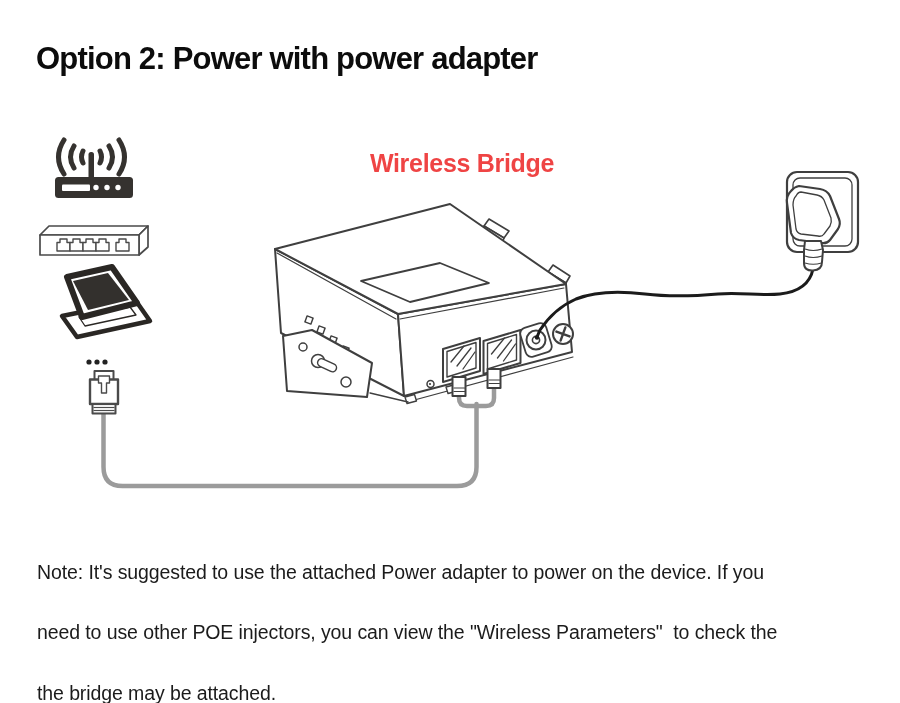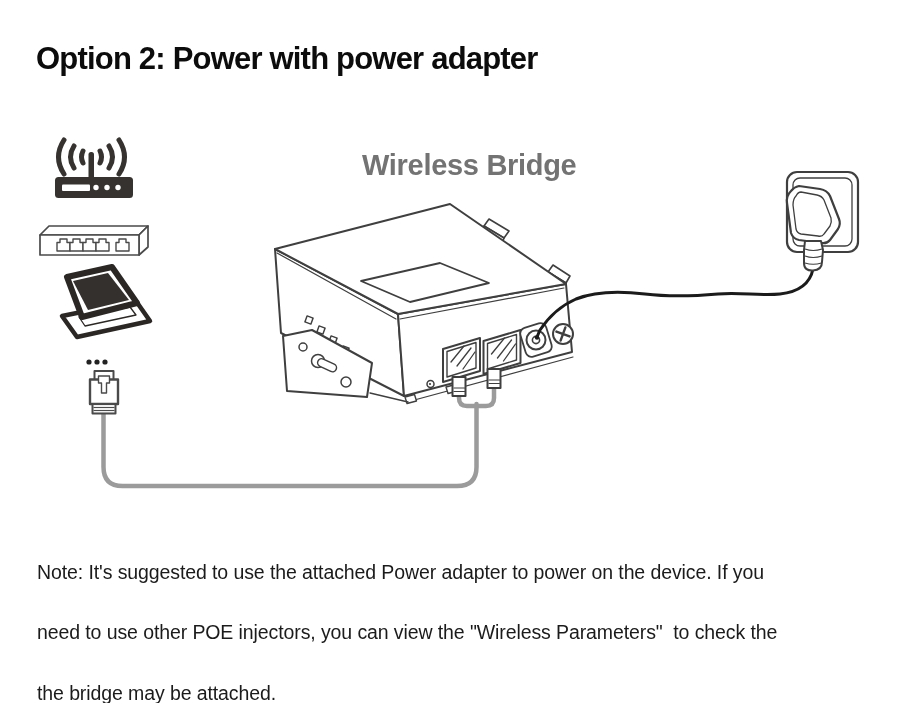--- a/index.html
+++ b/index.html
@@ -6,21 +6,21 @@
   .page{
     position:relative;width:900px;height:703px;background:#ffffff;overflow:hidden;
     font-family:Liberation Sans, sans-serif;color:#111;
   }
   .page-title{
     position:absolute;left:36px;top:41px;
     font-size:31px;font-weight:bold;letter-spacing:-0.8px;color:#0c0c0c;white-space:pre;
   }
   .bridge-label{
     position:absolute;left:362px;top:149px;width:200px;text-align:center;
-    font-size:29px;font-weight:bold;letter-spacing:-0.3px;color:#737373;white-space:pre;
+    font-size:25px;font-weight:bold;letter-spacing:-0.3px;color:#ef4444;white-space:pre;
   }
   .note{
     position:absolute;left:37px;top:529px;
     font-size:19.5px;line-height:33.4px;letter-spacing:-0.1px;color:#1b1b1b;
   }
   .note-line{white-space:pre;margin-top:27px;}
   svg.diagram{position:absolute;left:0;top:0;}
 </style>
 </head>
 <body>

